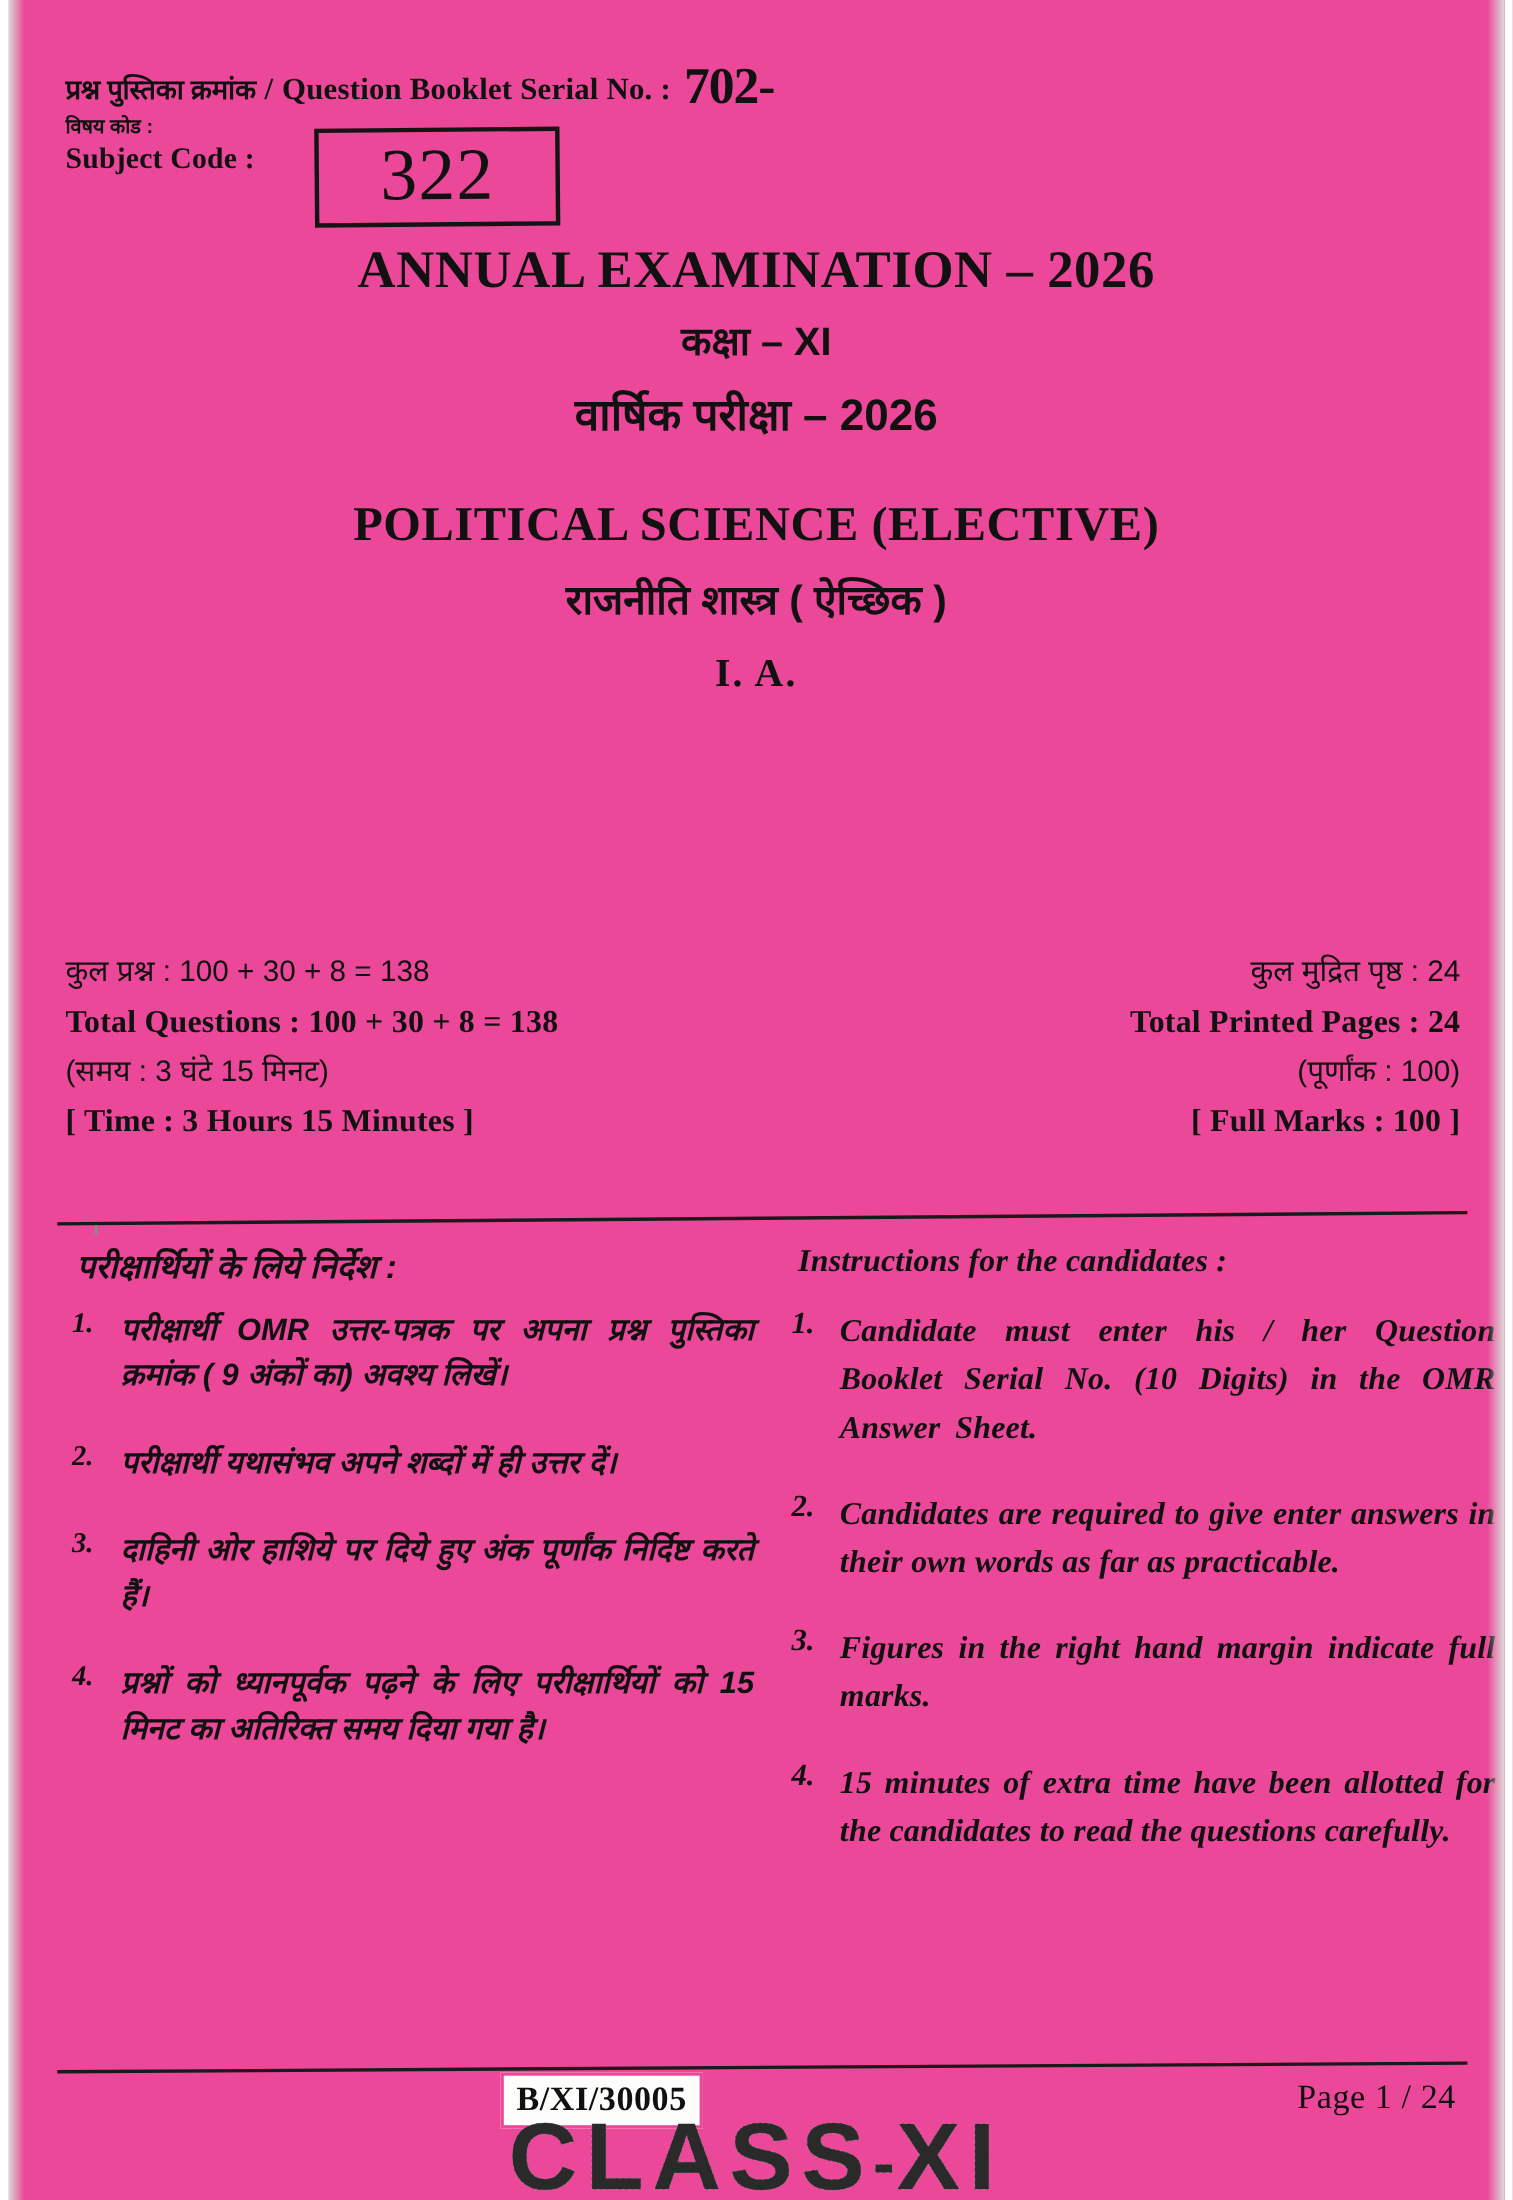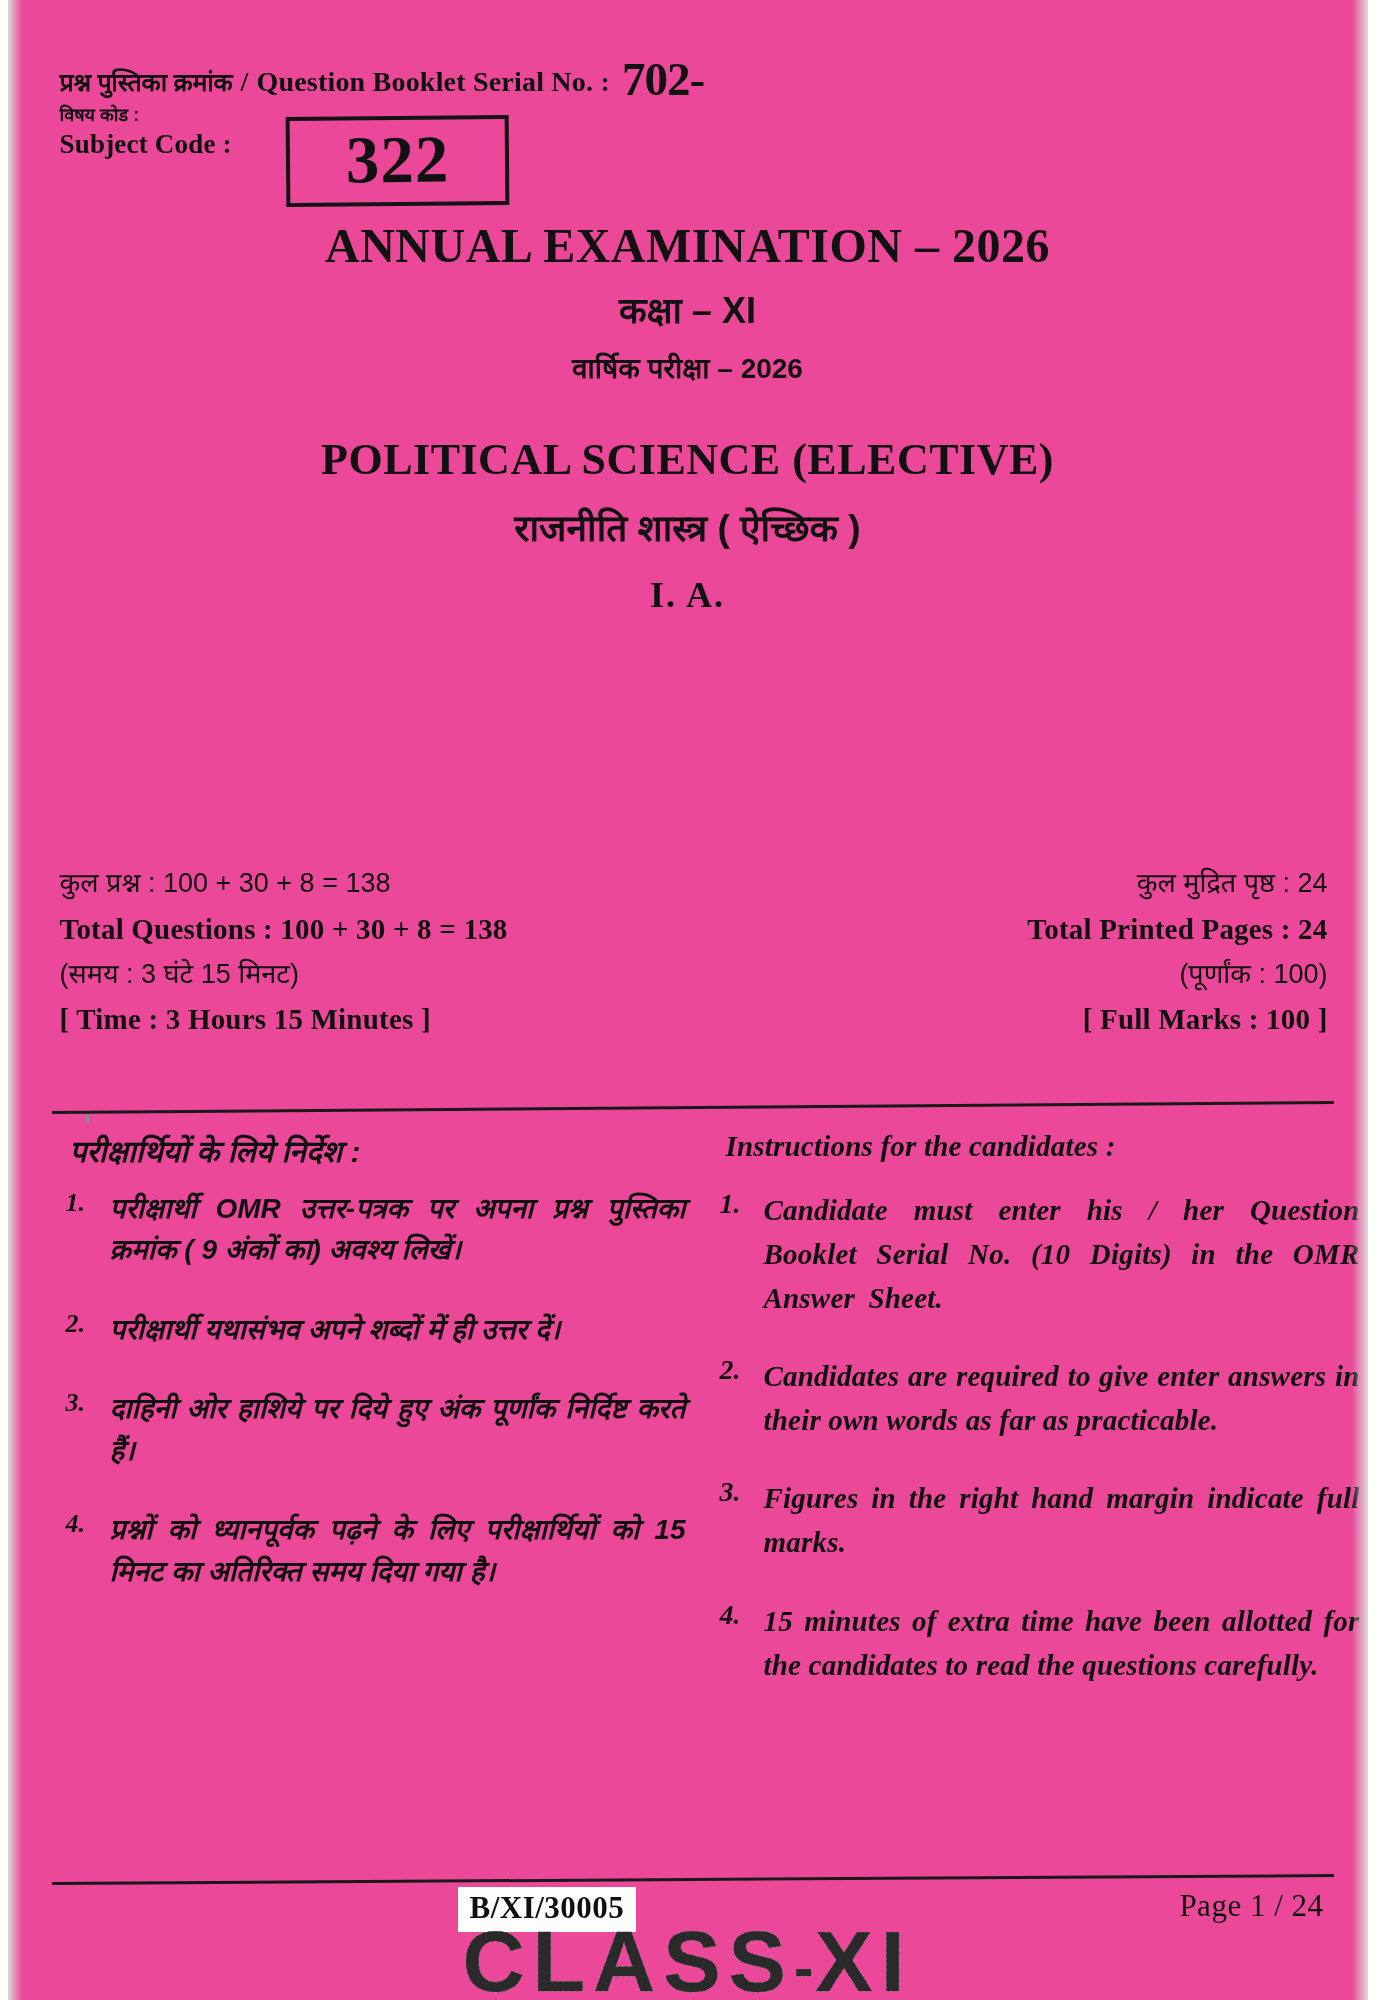--- a/index.html
+++ b/index.html
@@ -102,21 +102,21 @@
     width: 215px;
     height: 82px;
     border: 4px solid #141414;
     display: flex;
     align-items: center;
     justify-content: center;
     transform: rotate(-0.5deg);
   }
   .code-num {
     font-size: 67px;
-    font-weight: bold;
+    font-weight: normal;
     letter-spacing: 1px;
     line-height: 1;
     position: relative;
     top: -2px;
   }
 
   
   .title-stack {
     position: absolute;
     left: 0;
@@ -137,21 +137,21 @@
     margin-bottom: 12px;
   }
   .t-class-hi {
     font-family: "Liberation Sans", "DejaVu Sans", sans-serif;
     font-size: 36px;
     font-weight: bold;
     margin-bottom: 14px;
   }
   .t-exam-hi {
     font-family: "Liberation Sans", "DejaVu Sans", sans-serif;
-    font-size: 28px;
+    font-size: 40px;
     font-weight: bold;
     margin-bottom: 48px;
   }
   .t-subject {
     font-size: 44px;
     font-weight: bold;
     letter-spacing: 0.5px;
     margin-bottom: 16px;
   }
   .t-subject-hi {

